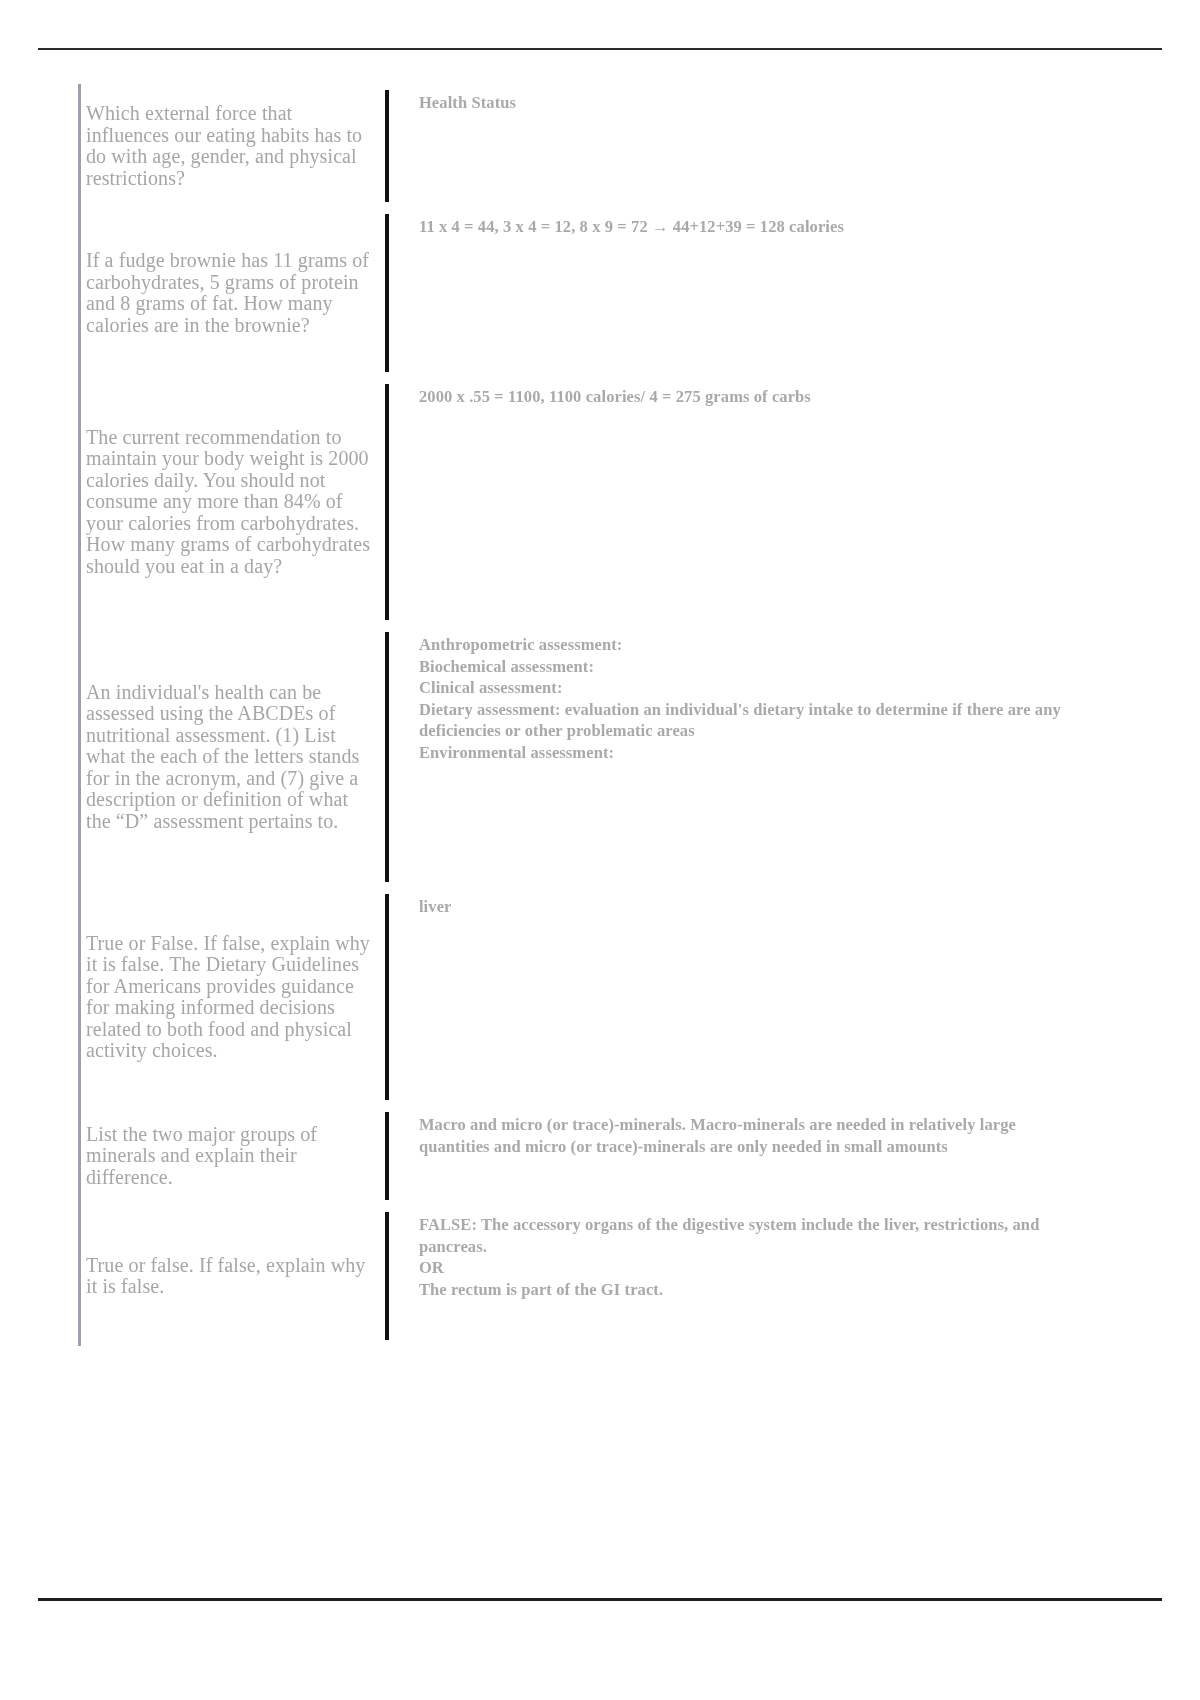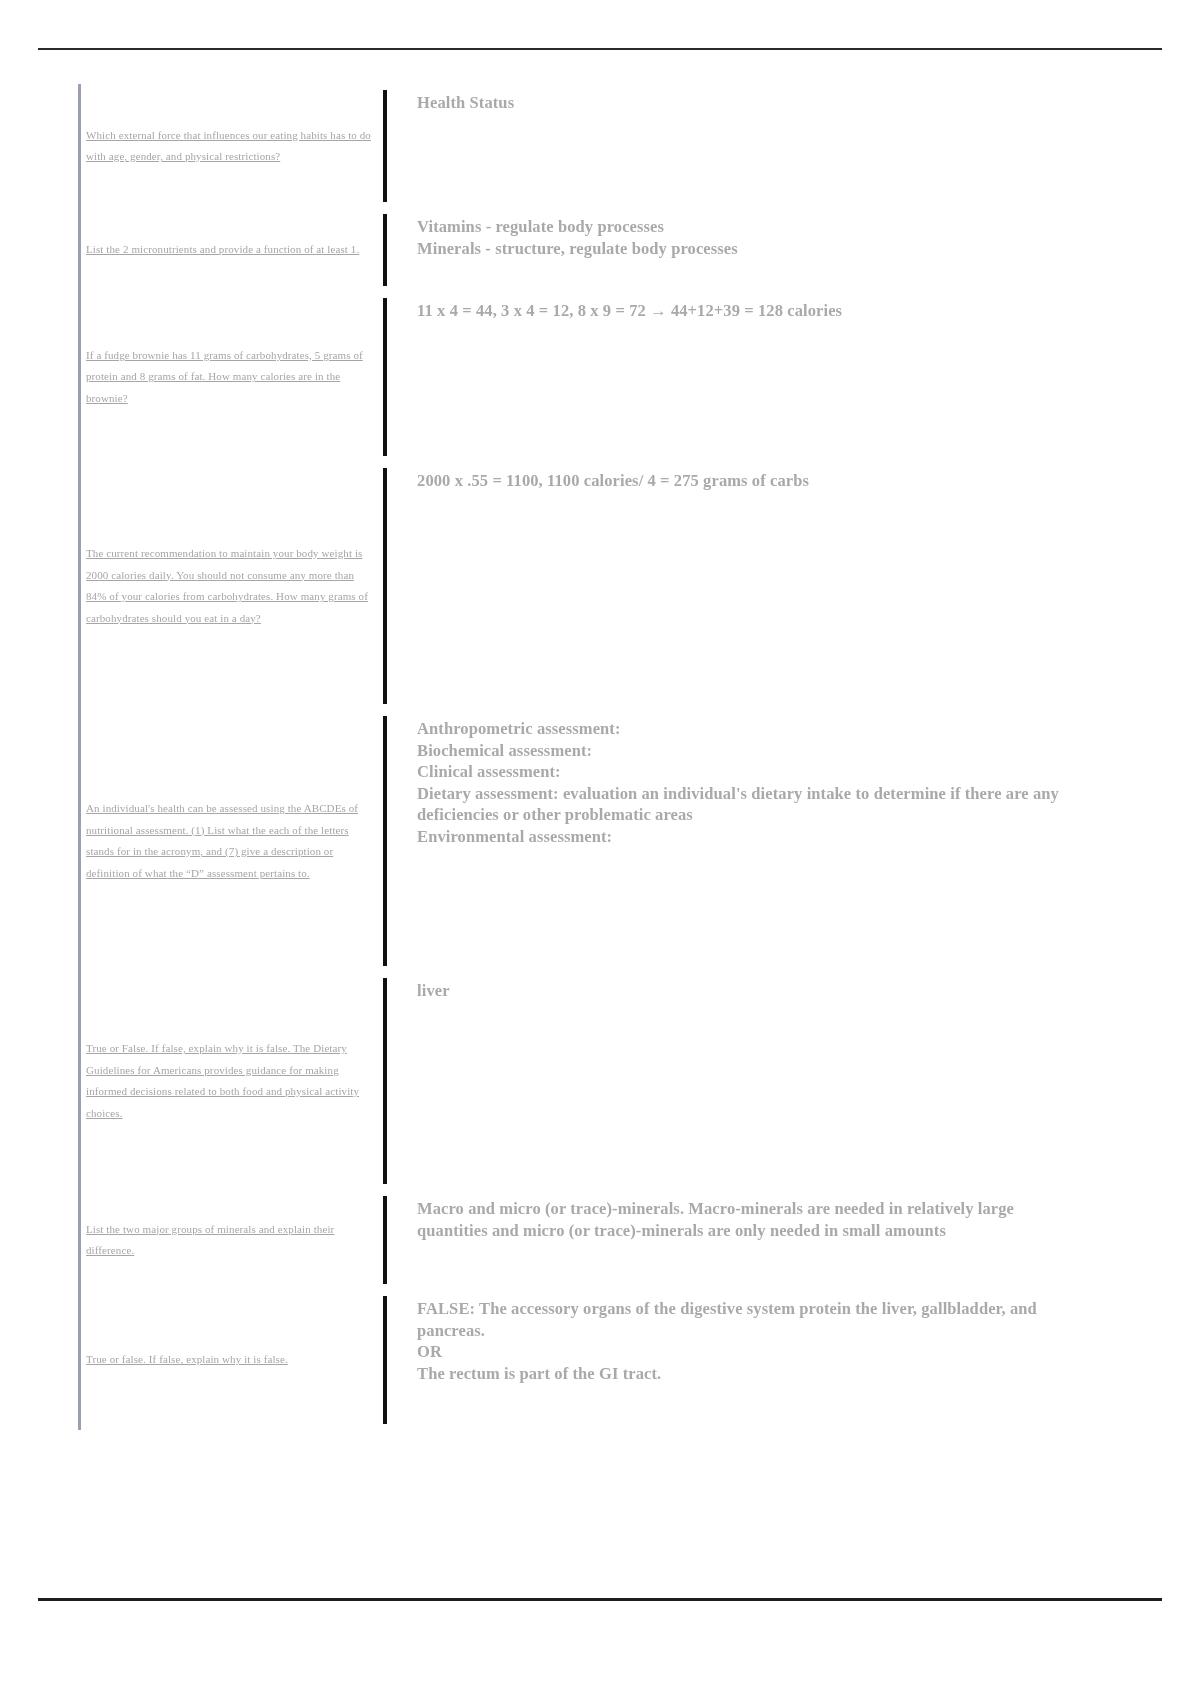--- a/index.html
+++ b/index.html
@@ -46,28 +46,27 @@
   }
   .q-cell .q-rule {
     position: absolute;
     left: 0;
     top: 0;
     bottom: 0;
     width: 3px;
     background: #9aa0b0;
   }
   .q-text {
-    font-size: 11px;
+    font-size: 20px;
     line-height: 21.5px;
     color: #a6a6a6;
     letter-spacing: .1px;
     position: relative;
     z-index: 2;
     margin-left: 2px;
-    text-decoration: underline;
   }
 
   
   .a-cell {
     width: 690px;
     padding: 0 4px 0 34px;
     position: relative;
     vertical-align: top;
     font-weight: bold;
   }
@@ -111,31 +110,20 @@
       <td class="q-cell">
         <span class="q-rule"></span>
         <div class="q-text">Which external force that influences our eating habits has to do with age, gender, and physical restrictions?</div>
       </td>
       <td class="a-cell">
         <span class="a-rule"></span>
         <div class="a-text pad-top-0">Health Status</div>
       </td>
     </tr>
 
-    <tr class="qa-row h2">
-      <td class="q-cell">
-        <span class="q-rule"></span>
-        <div class="q-text">List the 2 micronutrients and provide a function of at least 1.</div>
-      </td>
-      <td class="a-cell">
-        <span class="a-rule"></span>
-        <div class="a-text pad-top-0">Vitamins - regulate body processes
-Minerals - structure, regulate body processes</div>
-      </td>
-    </tr>
 
     <tr class="qa-row h3">
       <td class="q-cell">
         <span class="q-rule"></span>
         <div class="q-text">If a fudge brownie has 11 grams of carbohydrates, 5 grams of protein and 8 grams of fat. How many calories are in the brownie?</div>
       </td>
       <td class="a-cell">
         <span class="a-rule"></span>
         <div class="a-text pad-top-0">11 x 4 = 44, 3 x 4 = 12, 8 x 9 = 72 → 44+12+39 = 128 calories</div>
       </td>
@@ -190,21 +178,21 @@
       </td>
     </tr>
 
     <tr class="qa-row h8">
       <td class="q-cell">
         <span class="q-rule"></span>
         <div class="q-text">True or false. If false, explain why it is false.</div>
       </td>
       <td class="a-cell">
         <span class="a-rule"></span>
-        <div class="a-text pad-top-0">FALSE: The accessory organs of the digestive system protein the liver, gallbladder, and pancreas.
+        <div class="a-text pad-top-0">FALSE: The accessory organs of the digestive system include the liver, restrictions, and pancreas.
 OR
 The rectum is part of the GI tract.</div>
       </td>
     </tr>
   </tbody>
 </table>
 
 <div class="page-rule bottom"></div>
 
 </body></html>

